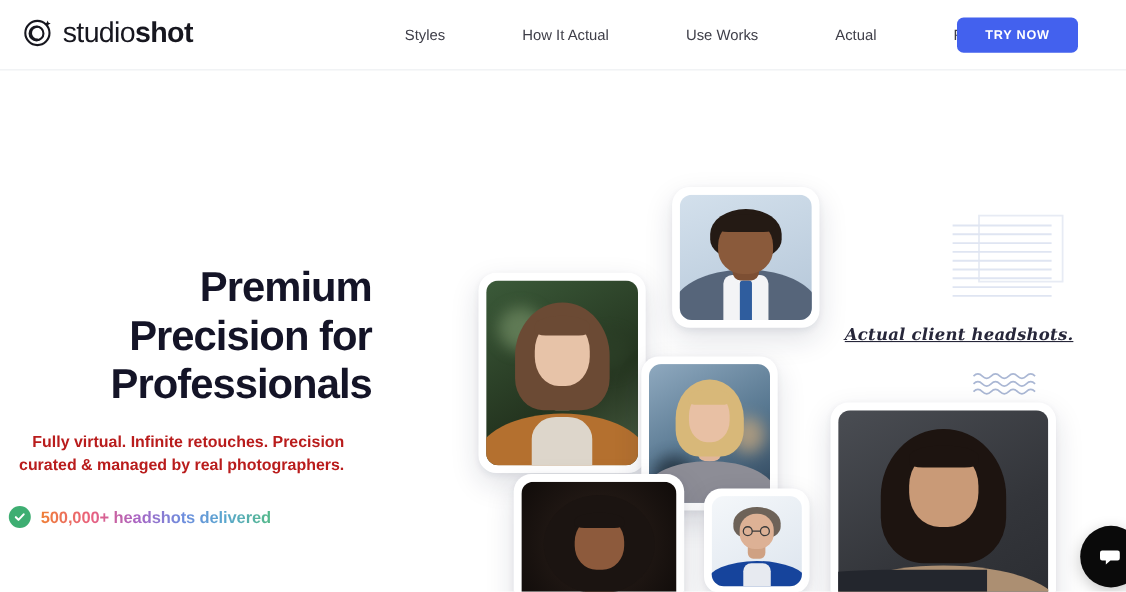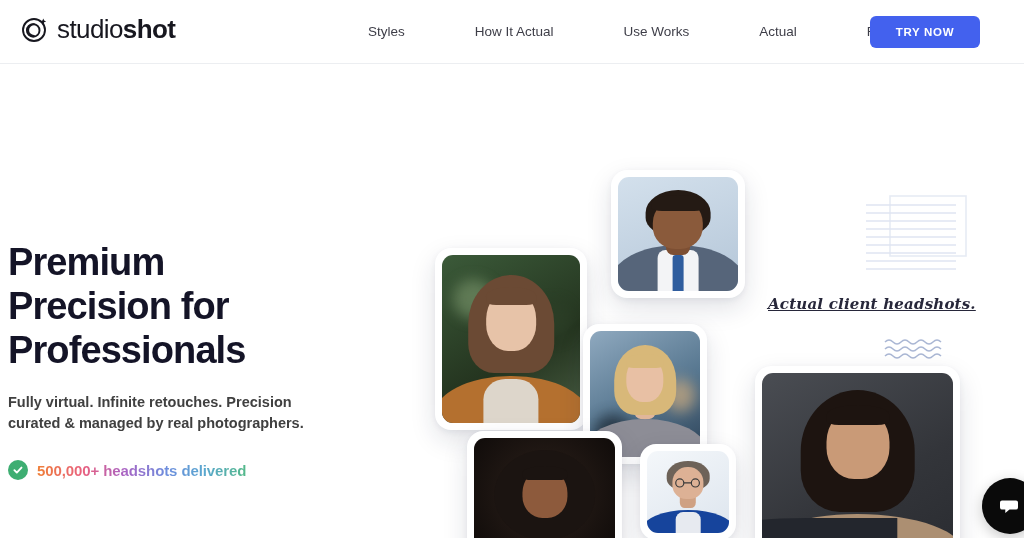--- a/index.html
+++ b/index.html
@@ -89,35 +89,36 @@
     width: 1024px;
     height: 474px;
     background: #ffffff;
     overflow: hidden;
   }
   .hero-copy {
     position: absolute;
     left: 8px;
     top: 176px;
     width: 330px;
+    text-align: right;
   }
   .hero-title {
     margin: 0;
     font-size: 38px;
     line-height: 44px;
     font-weight: 800;
     letter-spacing: -0.9px;
     color: #141427;
   }
   .hero-sub {
     margin: 20px 0 0 0;
     font-size: 14.5px;
     line-height: 21px;
     font-weight: 600;
-    color: #404040;
+    color: #b91c1c;
     width: 305px;
   }
   .stat-row {
     margin-top: 26px;
     display: flex;
     align-items: center;
     gap: 9px;
   }
   .check-badge {
     width: 20px; height: 20px;

